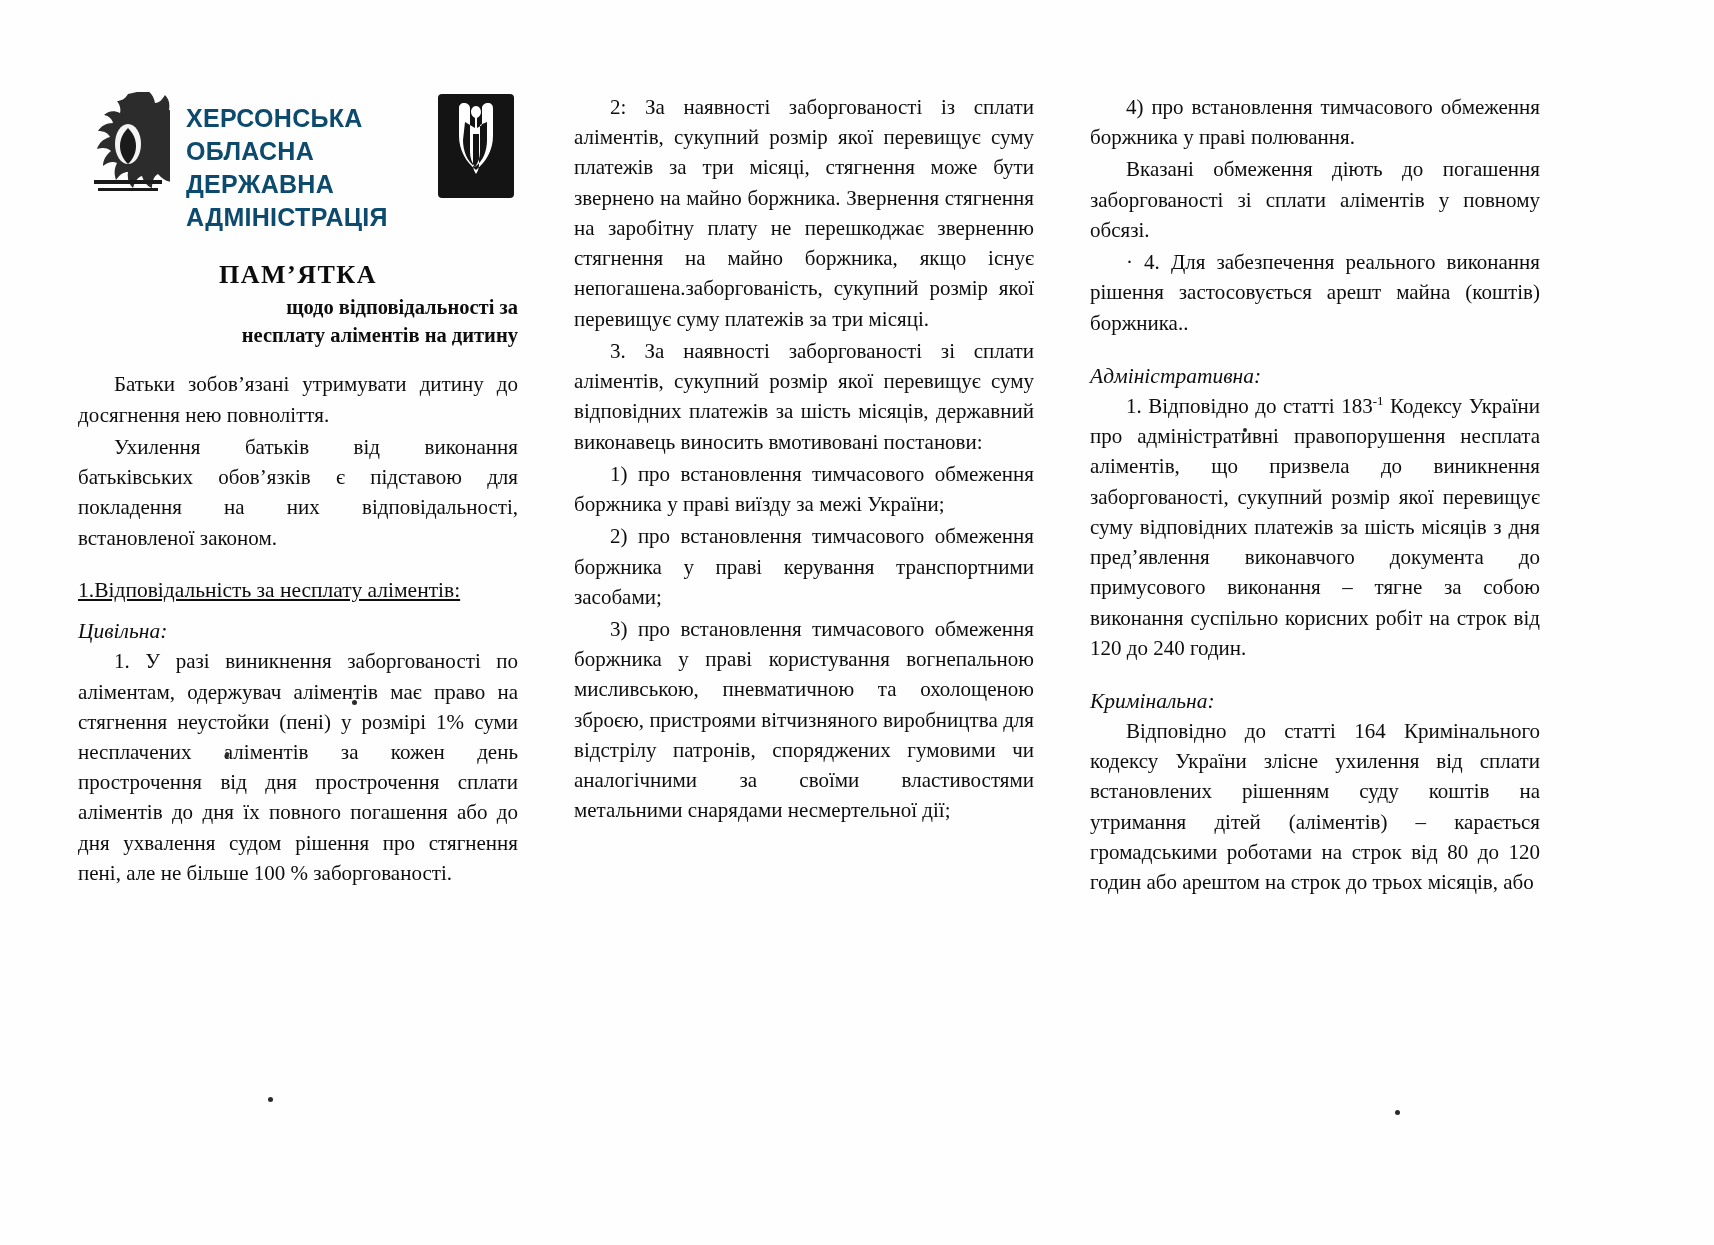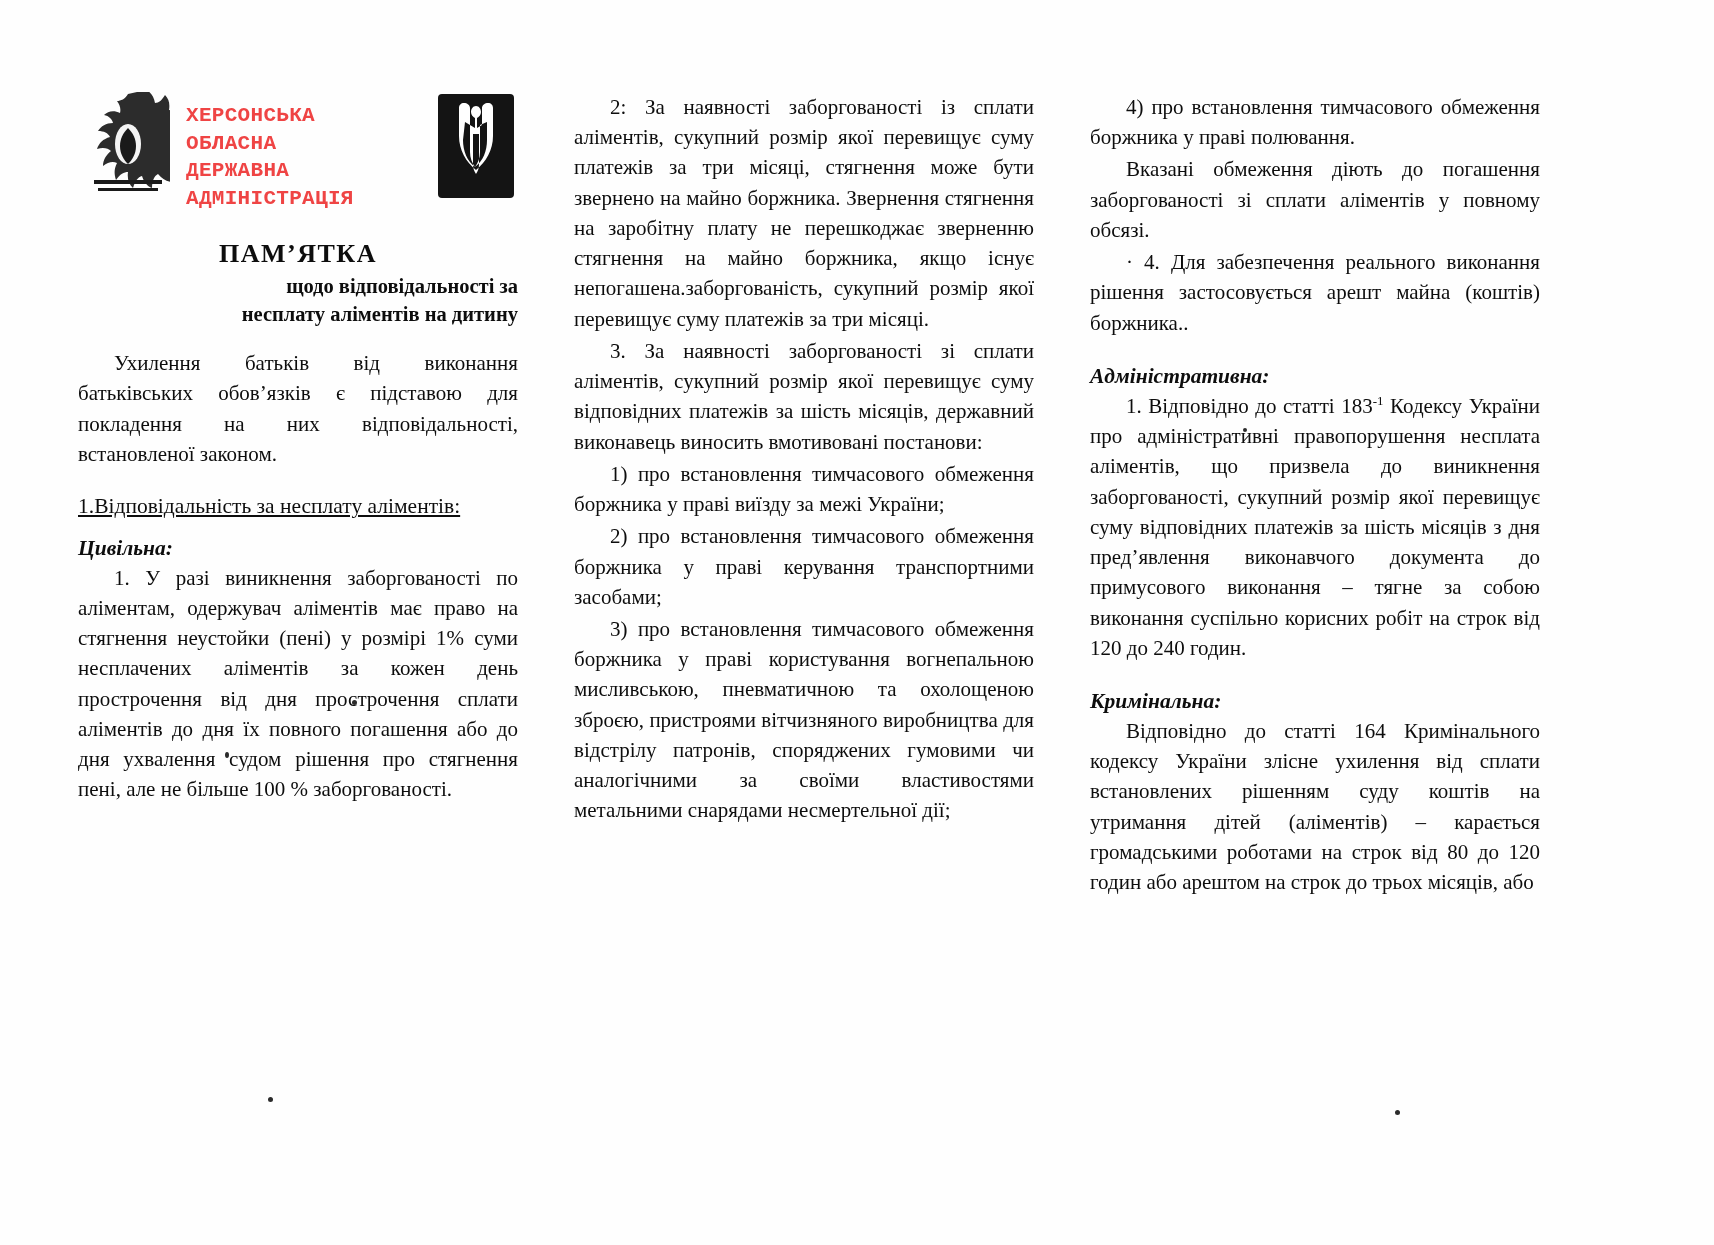--- a/index.html
+++ b/index.html
@@ -51,27 +51,27 @@
     height: 106px;
     flex: 0 0 auto;
     position: relative;
   }
   .emblem-right {
     width: 84px;
     height: 108px;
     flex: 0 0 auto;
   }
   .org-name {
-    font-family: Liberation Mono, monospace;
+    font-family: Liberation Sans, sans-serif;
     font-weight: bold;
-    font-size: 21px;
+    font-size: 25px;
     line-height: 1.32;
     letter-spacing: 0.3px;
     padding-top: 10px;
-    color: #ef4444;
+    color: #0c4a6e;
     white-space: pre-line;
     flex: 1 1 auto;
   }
 
   
   .doc-title {
     text-align: center;
     font-family: "Liberation Serif", serif;
     font-weight: bold;
     font-size: 26px;
@@ -98,21 +98,21 @@
 
   .section-head {
     font-weight: normal;
     font-size: 21.5px;
     line-height: 1.42;
     text-decoration: underline;
     text-align: justify;
     margin: 22px 0 14px 0;
   }
   .sub-head {
-    font-weight: bold;
+    font-weight: normal;
     font-style: italic;
     font-size: 21.5px;
     margin: 14px 0 2px 0;
   }
   .sub-head.spaced { margin-top: 26px; }
 
   sup { font-size: 0.62em; vertical-align: super; }
 
   
   .speck {
@@ -156,20 +156,21 @@
               <path d="M42 14 c-3 0 -5 3 -5 6 c0 3 2 5 4 6 l0 10 l-5 -3 l0 -17 c0 -3 -3 -5 -6 -5 c-3 0 -5 2 -5 5 l0 28 c0 14 7 26 17 34 c10 -8 17 -20 17 -34 l0 -28 c0 -3 -2 -5 -5 -5 c-3 0 -6 2 -6 5 l0 17 l-5 3 l0 -10 c2 -1 4 -3 4 -6 c0 -3 -2 -6 -5 -6 z M31 30 l5 3 l0 27 c0 6 2 11 5 15 c-8 -6 -12 -16 -12 -27 z M53 30 l0 18 c0 11 -4 21 -12 27 c3 -4 5 -9 5 -15 l0 -27 z M39 42 l6 0 l0 30 c0 4 -1 7 -3 10 c-2 -3 -3 -6 -3 -10 z"></path>
             </g>
           </svg>
         </div>
       </div>
 
       <div class="doc-title">ПАМ’ЯТКА</div>
       <div class="doc-subtitle" style="white-space:pre-line;">щодо відповідальності за
 несплату аліментів на дитину</div>
 
+      <p class="body">Батьки зобов’язані утримувати дитину до досягнення нею повноліття.</p>
       <p class="body">Ухилення батьків від виконання батьківських обов’язків є підставою для покладення на них відповідальності, встановленої законом.</p>
 
       <div class="section-head">1.Відповідальність за несплату аліментів:</div>
 
       <div class="sub-head">Цивільна:</div>
       <p class="body">1. У разі виникнення заборгованості по аліментам, одержувач аліментів має право на стягнення неустойки (пені) у розмірі 1% суми несплачених аліментів за кожен день прострочення від дня прострочення сплати аліментів до дня їх повного погашення або до дня ухвалення судом рішення про стягнення пені, але не більше 100 % заборгованості.</p>
     </div>
 
     <div class="col col-2">
       <p class="body">2: За наявності заборгованості із сплати аліментів, сукупний розмір якої перевищує суму платежів за три місяці, стягнення може бути звернено на майно боржника. Звернення стягнення на заробітну плату не перешкоджає зверненню стягнення на майно боржника, якщо існує непогашена.заборгованість, сукупний розмір якої перевищує суму платежів за три місяці.</p>

